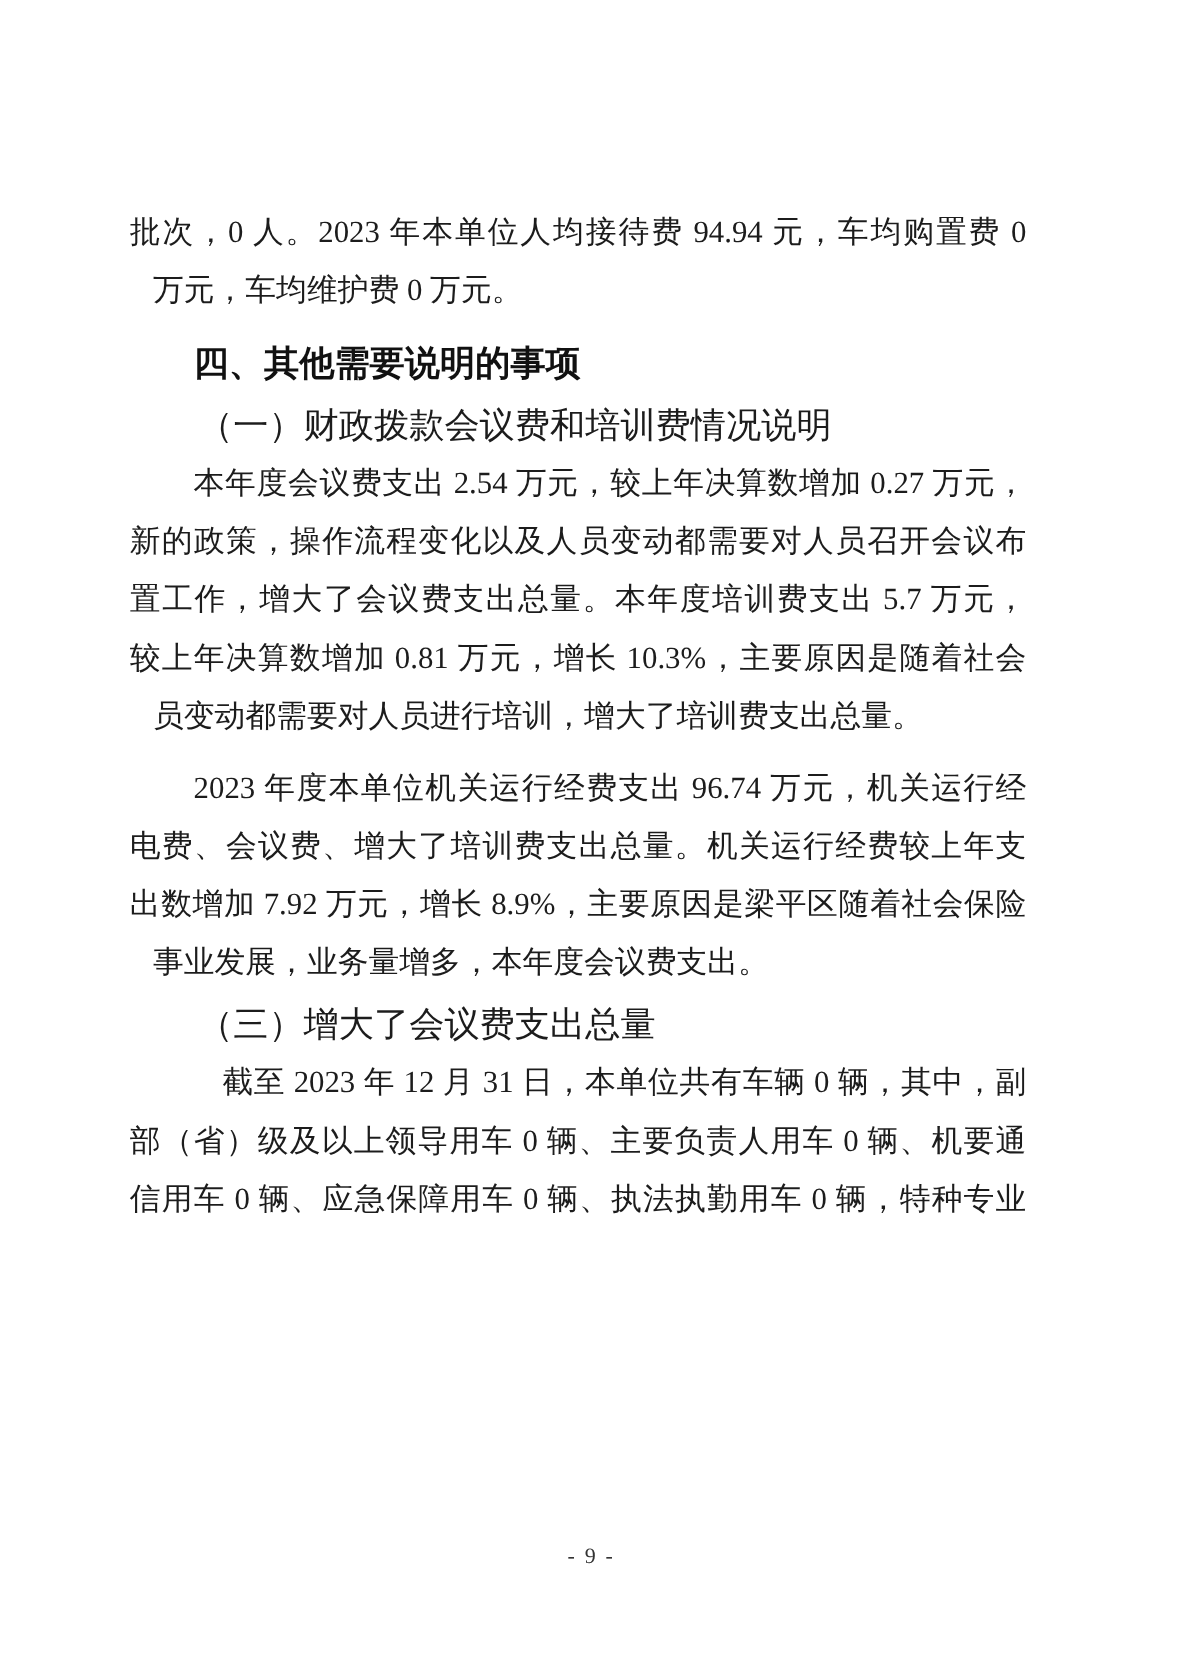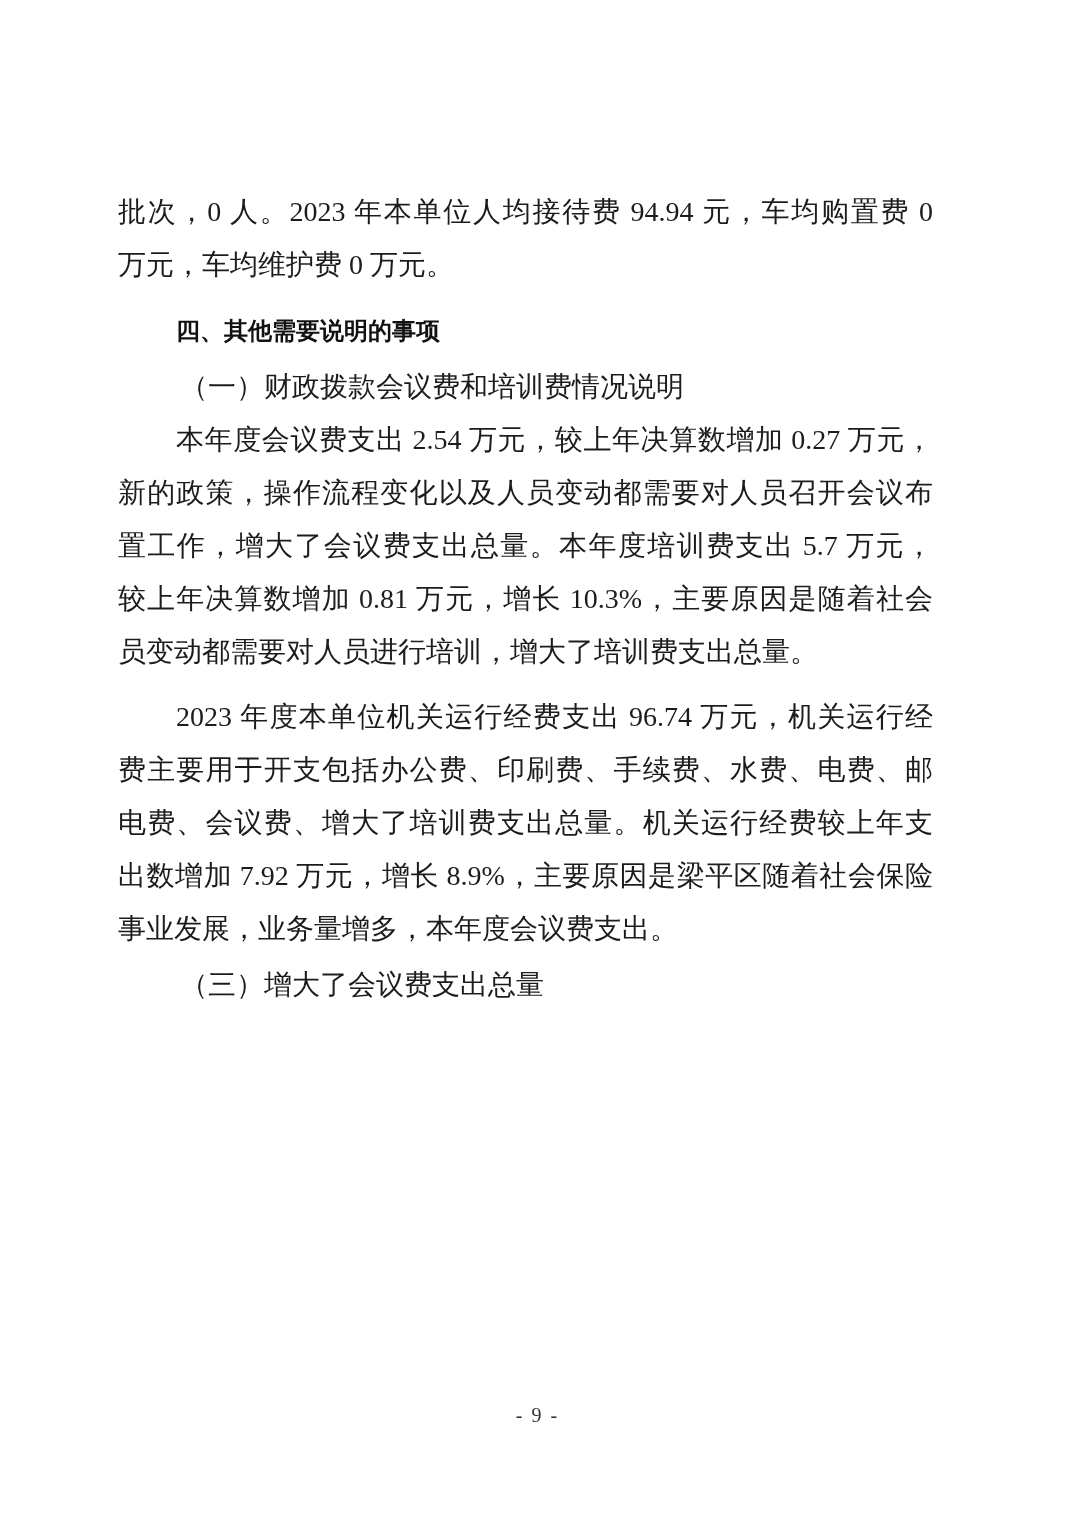--- a/index.html
+++ b/index.html
@@ -22,39 +22,40 @@
   .line {
     height: 53px;
     line-height: 53px;
     text-align: justify;
     text-align-last: justify;
     text-justify: inter-character;
     overflow: hidden;
   }
   .line-last {
     text-align-last: left;
+    margin-left: 21px;
   }
   .indent  { padding-left: 58px; }
   .indent-lg { padding-left: 84px; }
   .heading-1 {
     height: 53px;
     line-height: 53px;
     margin-top: 13px;
     text-indent: 58px;
     font-family: "Liberation Sans", "DejaVu Sans", sans-serif;
     font-weight: bold;
-    font-size: 24px;
+    font-size: 32px;
     color: #111111;
   }
   .heading-2 {
     height: 53px;
     line-height: 53px;
     margin-top: 3px;
     text-indent: 62px;
-    font-size: 28px;
+    font-size: 32px;
   }
   .gap-before { margin-top: 12px; }
   .footer {
     position: absolute;
     left: 0;
     top: 1400px;
     width: 1075px;
     height: 30px;
     line-height: 30px;
     text-align: center;
@@ -82,25 +83,29 @@
       <div class="line indent">本年度会议费支出 2.54 万元，较上年决算数增加 0.27 万元，</div>
       <div class="line">新的政策，操作流程变化以及人员变动都需要对人员召开会议布</div>
       <div class="line">置工作，增大了会议费支出总量。本年度培训费支出 5.7 万元，</div>
       <div class="line">较上年决算数增加 0.81 万元，增长 10.3%，主要原因是随着社会</div>
       <div class="line line-last">员变动都需要对人员进行培训，增大了培训费支出总量。</div>
     </div>
 
 
     <div class="gap-before">
       <div class="line indent">2023 年度本单位机关运行经费支出 96.74 万元，机关运行经</div>
-      <div class="line">费主要用于开支包括办公费、印刷费、手续费、水费、电费、邮</div>
       <div class="line">电费、会议费、增大了培训费支出总量。机关运行经费较上年支</div>
       <div class="line">出数增加 7.92 万元，增长 8.9%，主要原因是梁平区随着社会保险</div>
       <div class="line line-last">事业发展，业务量增多，本年度会议费支出。</div>
     </div>
 
     <div class="heading-2">（三）增大了会议费支出总量</div>
 
+    <div>
+      <div class="line indent-lg">截至 2023 年 12 月 31 日，本单位共有车辆 0 辆，其中，副</div>
+      <div class="line">部（省）级及以上领导用车 0 辆、主要负责人用车 0 辆、机要通</div>
+      <div class="line">信用车 0 辆、应急保障用车 0 辆、执法执勤用车 0 辆，特种专业</div>
+    </div>
 
   </div>
 
   <div class="footer">- 9 -</div>
 </div>
 
 </body></html>

